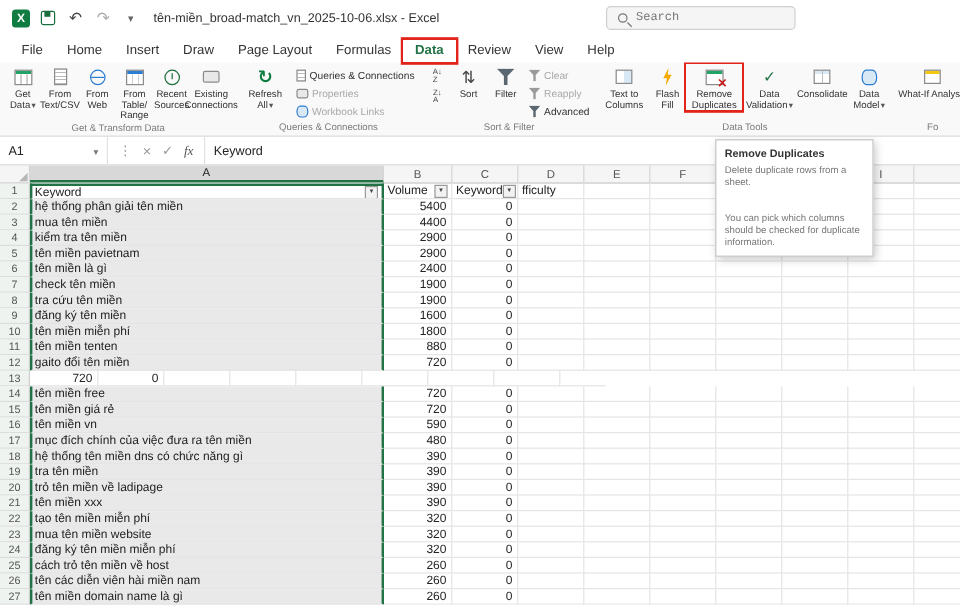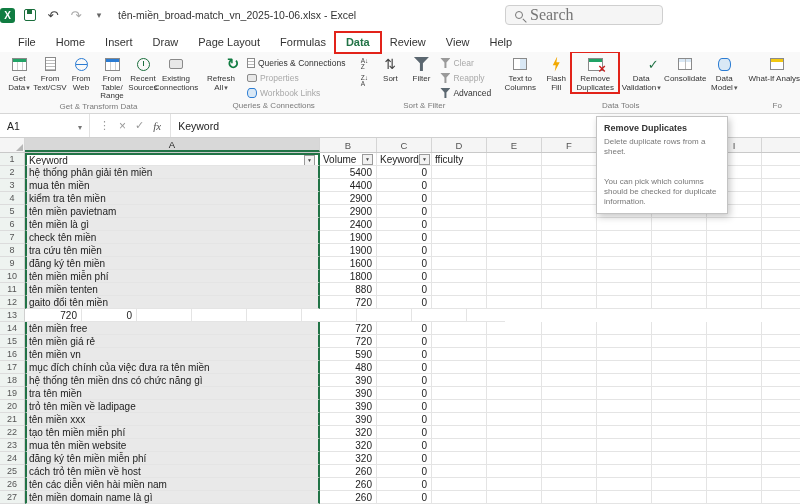--- a/index.html
+++ b/index.html
@@ -1,34 +1,34 @@
 <!DOCTYPE html>
 <html><head>
 <meta charset="utf-8">
 <style>
   * { box-sizing: border-box; margin: 0; padding: 0; }
   html,body { width:800px; height:504px; overflow:hidden; background:#fff;
     font-family:"Liberation Sans","DejaVu Sans",sans-serif; color:#222; }
   body { position:relative; }
 
   
-  .titlebar { height:30px; display:flex; align-items:center; gap:7px; padding:0 0; background:#fff; position:relative; }
+  .titlebar { height:30px; display:flex; align-items:center; gap:7px; padding:0 10px; background:#fff; position:relative; }
   .tb-icon { display:inline-flex; align-items:center; justify-content:center; width:16px; height:16px; font-size:12px; color:#444; }
   .excel-logo { width:15px; height:15px; background:#107c41; border-radius:3px; color:#fff; font-weight:bold; font-size:10px; display:flex; align-items:center; justify-content:center; }
   .excel-logo:after { content:"X"; }
   .save-ic { width:12px; height:12px; border:1.4px solid #1a6e3c; border-radius:2px; position:relative; }
   .save-ic:after { content:""; position:absolute; left:2px; top:0; width:5px; height:4px; background:#1a6e3c; }
   .undo-ic:after { content:"\21B6"; font-size:13px; }
   .redo-ic:after { content:"\21B7"; font-size:13px; color:#aaa; }
   .tb-dd:after { content:"\25BE"; font-size:9px; color:#666; }
   .tb-filename { font-size:10.5px; color:#333; margin-left:4px; white-space:nowrap; }
   .search-pill { position:absolute; left:505px; top:5px; width:158px; height:20px; border:1px solid #cfcfcf; background:#f5f5f5; border-radius:4px; display:flex; align-items:center; gap:7px; padding:0 9px; }
   .mag { width:8px; height:8px; border:1.3px solid #777; border-radius:50%; position:relative; flex:none; }
   .mag:after { content:""; position:absolute; width:5px; height:1.3px; background:#777; transform:rotate(45deg); left:6px; top:8px; }
-  .search-input { border:none; background:transparent; outline:none; font-size:16px; color:#555; width:100%; font-family:Liberation Serif, serif; }
+  .search-input { border:none; background:transparent; outline:none; font-size:10px; color:#555; width:100%; font-family:Liberation Mono, monospace; }
 
   
   .tabrow { height:22px; display:flex; align-items:flex-end; padding-left:8px; background:#fff; }
   .tab { font-size:11px; padding:3px 10px 4px; color:#333; white-space:nowrap; }
   .tab.active { color:#217346; font-weight:bold; }
   .hl-red { box-shadow:0 0 0 2px #e2231a; }
 
   
   .ribbon { height:62px; background:#f9f9f9; border-bottom:1px solid #d6d6d6; display:flex; align-items:stretch; padding:1px 2px 0; overflow:hidden; }
   .rgroup { display:flex; flex-direction:column; padding:0 2px; }
@@ -36,21 +36,21 @@
   .rgroup-label { height:13px; font-size:8px; color:#7a7a7a; text-align:center; line-height:12px; white-space:nowrap; overflow:hidden; }
   .rsep { width:1px; background:#e0e0e0; margin:3px 1px; }
   .rbtn { display:flex; flex-direction:column; align-items:center; text-align:center; padding:2px 1px 0; gap:2px; }
   .lbl2 { font-size:8px; line-height:8.5px; color:#333; }
   .dd:after { content:"\25BE"; font-size:7px; color:#555; margin-left:1px; }
   .rstack { display:flex; flex-direction:column; gap:1px; padding-top:3px; }
   .rsmall { display:flex; align-items:center; gap:3px; font-size:8.5px; height:14px; padding:0 3px; color:#333; white-space:nowrap; }
   .disabled, .disabled span { color:#a8a8a8 !important; }
   .ric { width:18px; height:18px; display:flex; align-items:center; justify-content:center; }
   .sic { width:10px; height:10px; flex:none; display:inline-block; }
-  .w30 { width:30px; } .w34 { width:34px; } .w40 { width:40px; } .w44 { width:44px;align-items:flex-end; } .w46 { width:46px; } .w42 { width:42px; } .w60 { width:60px; }
+  .w30 { width:30px; } .w34 { width:34px; } .w40 { width:40px; } .w44 { width:44px; } .w46 { width:46px; } .w42 { width:42px; } .w60 { width:60px; }
 
   
   .ic-table { width:15px; height:13px; border:1px solid #8a8a8a; background:linear-gradient(#21a366 0 3px,#fff 3px); position:relative; }
   .ic-table:after { content:""; position:absolute; inset:3px 0 0 0; background:
     linear-gradient(to right, transparent 4px,#cfcfcf 4px,#cfcfcf 5px,transparent 5px, transparent 9px,#cfcfcf 9px,#cfcfcf 10px,transparent 10px); }
   .ic-blue { background:linear-gradient(#2b7cd3 0 3px,#fff 3px) !important; }
   .ic-doc { width:11px; height:14px; border:1px solid #8a8a8a; background:repeating-linear-gradient(#fff 0 2px,#bbb 2px 3px); }
   .ic-globe { width:13px; height:13px; border:1.3px solid #2b7cd3; border-radius:50%; position:relative; }
   .ic-globe:after { content:""; position:absolute; left:0; right:0; top:5px; height:1px; background:#2b7cd3; }
   .ic-clock { width:13px; height:13px; border:1.3px solid #1a6e3c; border-radius:50%; position:relative; }

